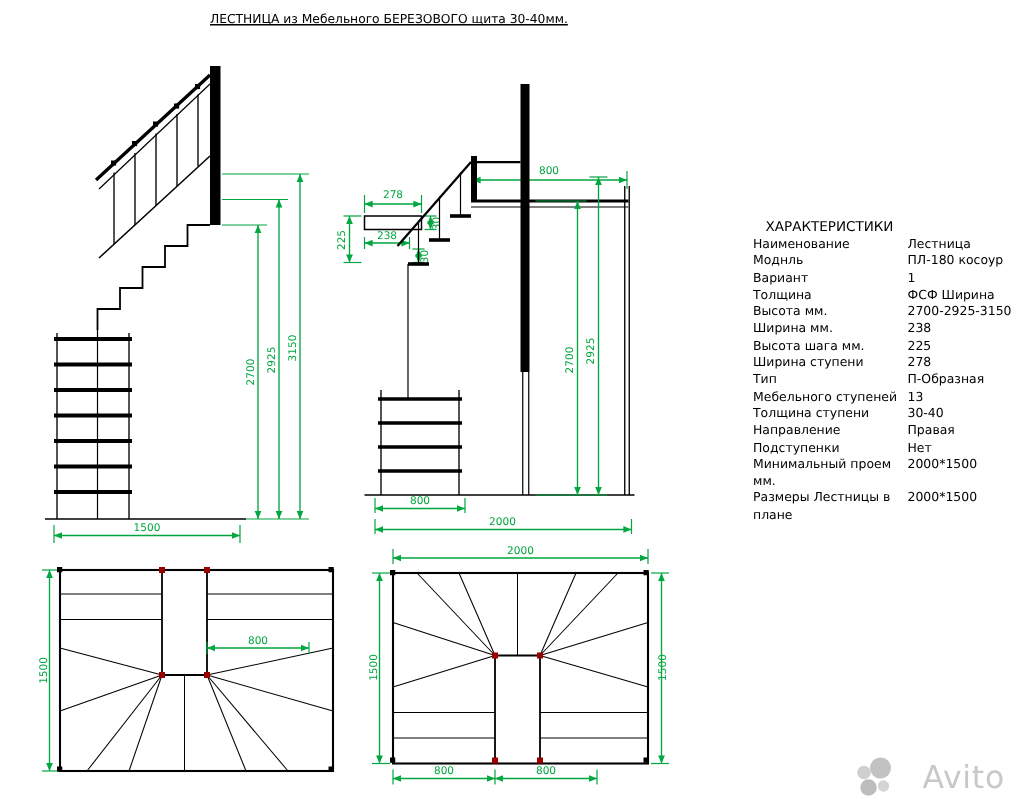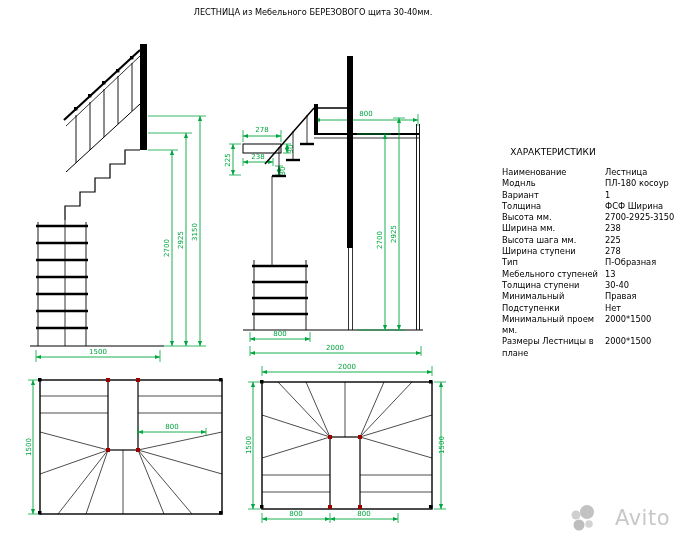--- a/index.html
+++ b/index.html
@@ -1,29 +1,29 @@
 <!DOCTYPE html>
 <html style="--dim: #00a63f; --post: #990000;"><head>
 <meta charset="utf-8">
 <style>
   html,body{margin:0;padding:0;background:#fff;}
   #stage{position:relative;width:684px;height:540px;background:#fff;overflow:hidden;
          font-family:"DejaVu Sans",sans-serif;color:#000;}
-  .title-block{position:absolute;left:153px;top:7px;width:320px;text-align:center;
-               font-size:8.2px;line-height:10.5px;color:#000;}
+  .title-block{position:absolute;left:140px;top:7px;width:320px;text-align:left;
+               font-size:8.2px;line-height:10.5px;color:#000;text-decoration:underline;}
   svg{position:absolute;overflow:visible;}
   .blk{stroke:#000;fill:none;}
   .dim-line{stroke:var(--dim,#00aa00);stroke-width:0.9;fill:none;}
   .dim-tick{stroke:var(--dim,#00aa00);stroke-width:0.8;fill:none;}
   .dim-text{fill:var(--dim,#00aa00);font-family:"DejaVu Sans",sans-serif;font-size:7px;text-anchor:middle;}
   .dimf{fill:var(--dim,#00aa00);}
   .post-sq{fill:var(--post,#990000);stroke:none;}
   .corner-sq{fill:#000;stroke:none;}
   .spec{position:absolute;left:458px;top:147px;width:218px;}
-  .spec-title{font-size:9px;text-align:center;width:190px;margin-bottom:10px;}
+  .spec-title{font-size:9px;text-align:center;width:190px;margin-bottom:0;}
   .spec-rows{font-size:8.3px;line-height:11.3px;}
   .spec-row{display:flex;padding-left:44px;}
   .spec-row .lbl{width:103px;flex:0 0 auto;}
   .spec-row .val{flex:1;}
   .watermark{position:absolute;right:14px;bottom:8px;display:flex;align-items:center;gap:18px;}
   .watermark .brand{font-size:21px;color:#c8c8c8;letter-spacing:0.5px;}
 </style>
 </head>
 <body>
 
@@ -279,21 +279,21 @@
         </div>
       <div class="spec-row">
           <span class="lbl">Мебельного ступеней</span>
           <span class="val">13</span>
         </div>
       <div class="spec-row">
           <span class="lbl">Толщина ступени</span>
           <span class="val">30-40</span>
         </div>
       <div class="spec-row">
-          <span class="lbl">Минимальный</span>
+          <span class="lbl">Направление</span>
           <span class="val">Правая</span>
         </div>
       <div class="spec-row">
           <span class="lbl">Подступенки</span>
           <span class="val">Нет</span>
         </div>
       <div class="spec-row">
           <span class="lbl">Минимальный проем мм.</span>
           <span class="val">2000*1500</span>
         </div>

